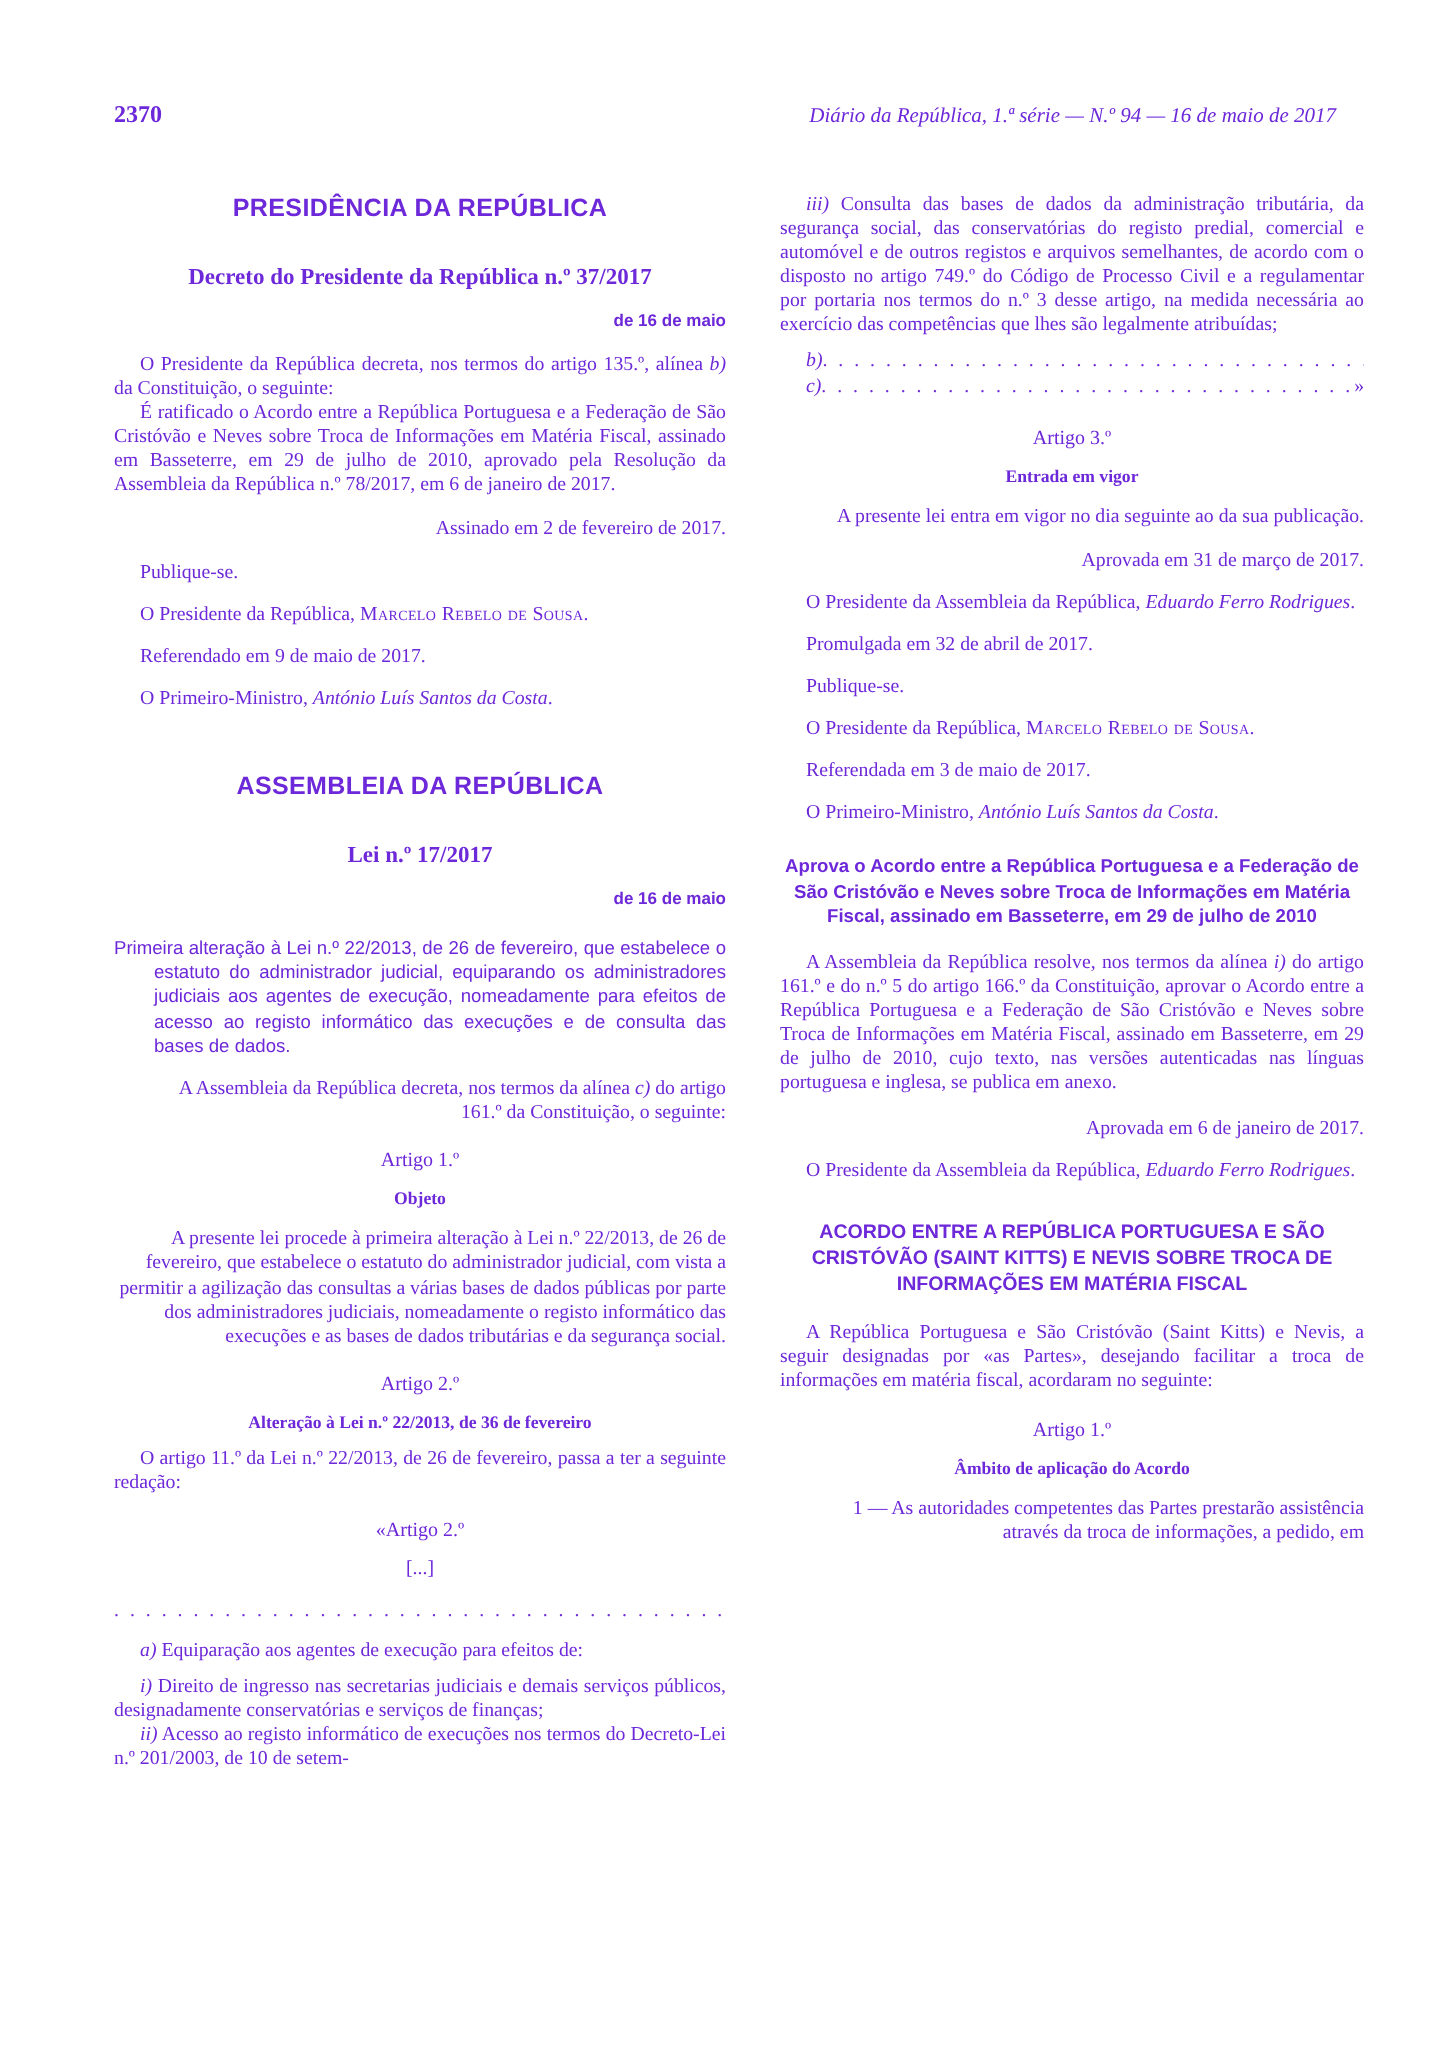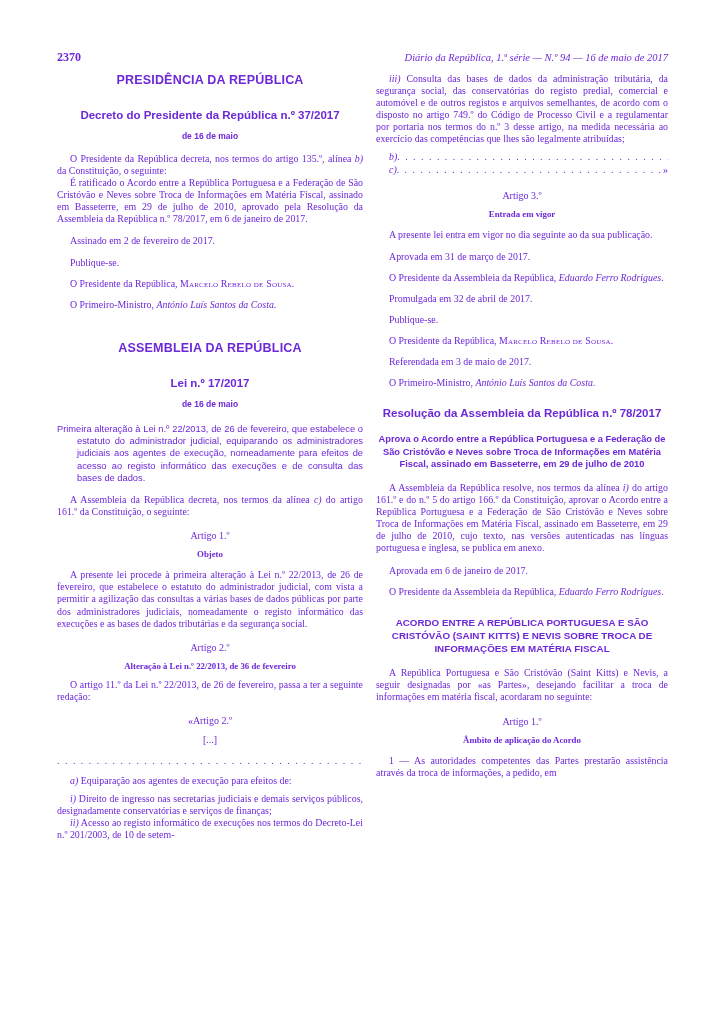--- a/index.html
+++ b/index.html
@@ -10,45 +10,45 @@
     background:#ffffff;
     color:#6d28d9;
     box-sizing:border-box;
     padding:50px 56px 0 57px;
     font-family:"Liberation Serif", serif;
     overflow:hidden;
   }
   .hdr{display:flex;justify-content:space-between;align-items:baseline;}
   .hdr .pnum{font-weight:bold;font-size:12px;font-family:"Liberation Serif",serif;}
   .hdr .edition{font-style:italic;font-size:10.5px;}
-  .cols{display:flex;gap:13px;margin-top:8px;}
+  .cols{display:flex;gap:27px;margin-top:32px;}
   .col{box-sizing:border-box;}
   .col-l{width:306px;}
   .col-r{width:292px;}
 
   .sec-title{font-family:"Liberation Sans",sans-serif;font-weight:bold;font-size:12.5px;text-align:center;letter-spacing:.2px;}
-  .doc-title{font-family:Liberation Sans, sans-serif;font-weight:bold;font-size:11.5px;text-align:center;}
+  .doc-title{font-family:Liberation Serif, serif;font-weight:bold;font-size:11.5px;text-align:center;}
   .doc-date{font-family:"Liberation Sans",sans-serif;font-weight:bold;font-size:8.5px;text-align:center;}
   .sum-hang{font-family:"Liberation Sans",sans-serif;font-weight:normal;font-size:9.3px;line-height:1.32;text-align:justify;padding-left:20px;text-indent:-20px;}
   .sum-center{font-family:"Liberation Sans",sans-serif;font-weight:bold;font-size:9.3px;line-height:1.32;text-align:center;}
   .caps-title{font-family:"Liberation Sans",sans-serif;font-weight:bold;font-size:9.8px;line-height:1.35;text-align:center;}
 
   .p{font-size:9.9px;line-height:1.22;text-align:justify;text-indent:13px;margin:0;}
   .sig{font-size:9.9px;line-height:1.22;text-indent:13px;margin-top:9px;text-align:left;}
   .art-title{font-size:10px;text-align:center;}
   .art-sub{font-size:8.8px;font-weight:bold;text-align:center;}
   .quote-head{font-size:10px;text-align:center;}
   .ellipsis-line{font-size:9.9px;text-align:center;}
   .it{font-style:italic;}
   .sc{font-variant:small-caps;letter-spacing:.2px;}
   .dots-full{font-size:9.9px;line-height:1.22;white-space:nowrap;overflow:hidden;letter-spacing:1.5px;}
   .dot-row{display:flex;font-size:9.9px;line-height:1.22;padding-left:13px;}
   .dot-row .dots{flex:1;white-space:nowrap;overflow:hidden;letter-spacing:1.5px;}
 
-  .mt6{margin-top:6px;}.mt8{margin-top:8px;}.mt10{margin-top:10px;}
+  .mt6{margin-top:6px;}.mt8{margin-top:8px;}.mt10{margin-top:10px;text-align:right;}
   .mt12{margin-top:12px;}.mt14{margin-top:14px;}.mt18{margin-top:18px;}
   .mt22{margin-top:22px;}.mt30{margin-top:30px;}
 </style>
 </head>
 <body>
 
 <div class="page">
 
   <div class="hdr">
     <span class="pnum">2370</span>
@@ -62,20 +62,21 @@
       <div class="sec-title">PRESIDÊNCIA DA REPÚBLICA</div>
       <div class="doc-title mt22">Decreto do Presidente da República n.º 37/2017</div>
       <div class="doc-date mt10">de 16 de maio</div>
 
       <p class="p mt12"><span>O Presidente da República decreta, nos termos do artigo 135.º, alínea </span><span class="it">b)</span><span> da Constituição, o seguinte:</span></p>
       <p class="p">É ratificado o Acordo entre a República Portuguesa e a Federação de São Cristóvão e Neves sobre Troca de Informações em Matéria Fiscal, assinado em Basseterre, em 29 de julho de 2010, aprovado pela Resolução da Assembleia da República n.º 78/2017, em 6 de janeiro de 2017.</p>
 
       <div class="sig mt10">Assinado em 2 de fevereiro de 2017.</div>
       <div class="sig">Publique-se.</div>
       <div class="sig"><span>O Presidente da República, </span><span class="sc">Marcelo Rebelo de Sousa</span><span>.</span></div>
+      <div class="sig">Referendado em 9 de maio de 2017.</div>
       <div class="sig"><span>O Primeiro-Ministro, </span><span class="it">António Luís Santos da Costa</span><span>.</span></div>
 
       <div class="sec-title mt30">ASSEMBLEIA DA REPÚBLICA</div>
       <div class="doc-title mt22">Lei n.º 17/2017</div>
       <div class="doc-date mt10">de 16 de maio</div>
 
       <div class="sum-hang mt14">Primeira alteração à Lei n.º 22/2013, de 26 de fevereiro, que estabelece o estatuto do administrador judicial, equiparando os administradores judiciais aos agentes de execução, nomeadamente para efeitos de acesso ao registo informático das execuções e de consulta das bases de dados.</div>
 
       <p class="p mt10"><span>A Assembleia da República decreta, nos termos da alínea </span><span class="it">c)</span><span> do artigo 161.º da Constituição, o seguinte:</span></p>
 
@@ -116,21 +117,20 @@
       <p class="p mt10">A presente lei entra em vigor no dia seguinte ao da sua publicação.</p>
 
       <div class="sig mt10">Aprovada em 31 de março de 2017.</div>
       <div class="sig"><span>O Presidente da Assembleia da República, </span><span class="it">Eduardo Ferro Rodrigues</span><span>.</span></div>
       <div class="sig">Promulgada em 32 de abril de 2017.</div>
       <div class="sig">Publique-se.</div>
       <div class="sig"><span>O Presidente da República, </span><span class="sc">Marcelo Rebelo de Sousa</span><span>.</span></div>
       <div class="sig">Referendada em 3 de maio de 2017.</div>
       <div class="sig"><span>O Primeiro-Ministro, </span><span class="it">António Luís Santos da Costa</span><span>.</span></div>
 
-      <div class="doc-title mt18">Resolução da Assembleia da República n.º 78/2017</div>
       <div class="sum-center mt14">Aprova o Acordo entre a República Portuguesa e a Federação de São Cristóvão e Neves sobre Troca de Informações em Matéria Fiscal, assinado em Basseterre, em 29 de julho de 2010</div>
 
       <p class="p mt12"><span>A Assembleia da República resolve, nos termos da alínea </span><span class="it">i)</span><span> do artigo 161.º e do n.º 5 do artigo 166.º da Constituição, aprovar o Acordo entre a República Portuguesa e a Federação de São Cristóvão e Neves sobre Troca de Informações em Matéria Fiscal, assinado em Basseterre, em 29 de julho de 2010, cujo texto, nas versões autenticadas nas línguas portuguesa e inglesa, se publica em anexo.</span></p>
 
       <div class="sig mt10">Aprovada em 6 de janeiro de 2017.</div>
       <div class="sig"><span>O Presidente da Assembleia da República, </span><span class="it">Eduardo Ferro Rodrigues</span><span>.</span></div>
 
       <div class="caps-title mt18">ACORDO ENTRE A REPÚBLICA PORTUGUESA E SÃO CRISTÓVÃO (SAINT KITTS) E NEVIS SOBRE TROCA DE INFORMAÇÕES EM MATÉRIA FISCAL</div>
       <p class="p mt12">A República Portuguesa e São Cristóvão (Saint Kitts) e Nevis, a seguir designadas por «as Partes», desejando facilitar a troca de informações em matéria fiscal, acordaram no seguinte:</p>
 

